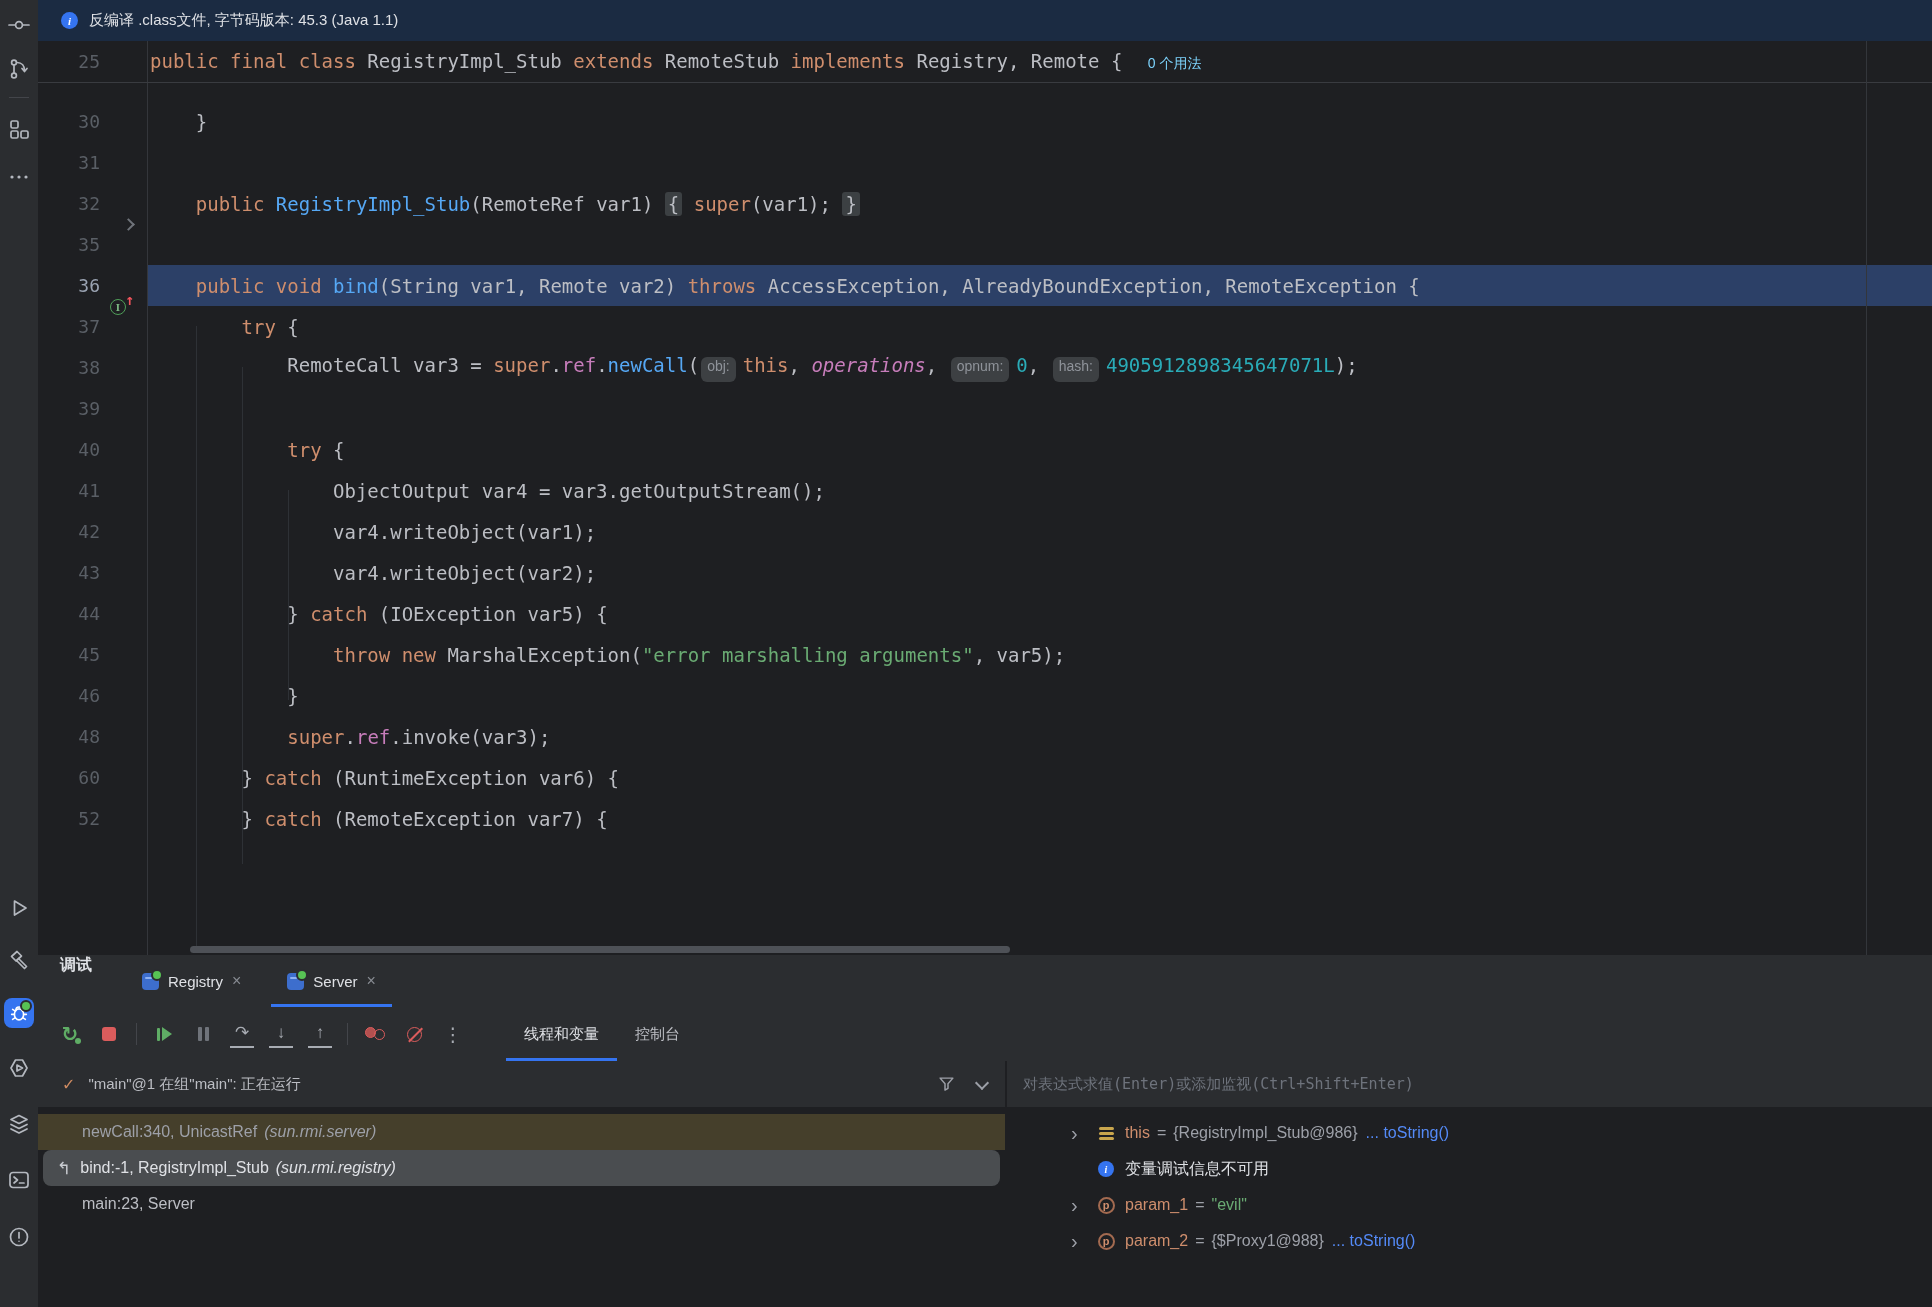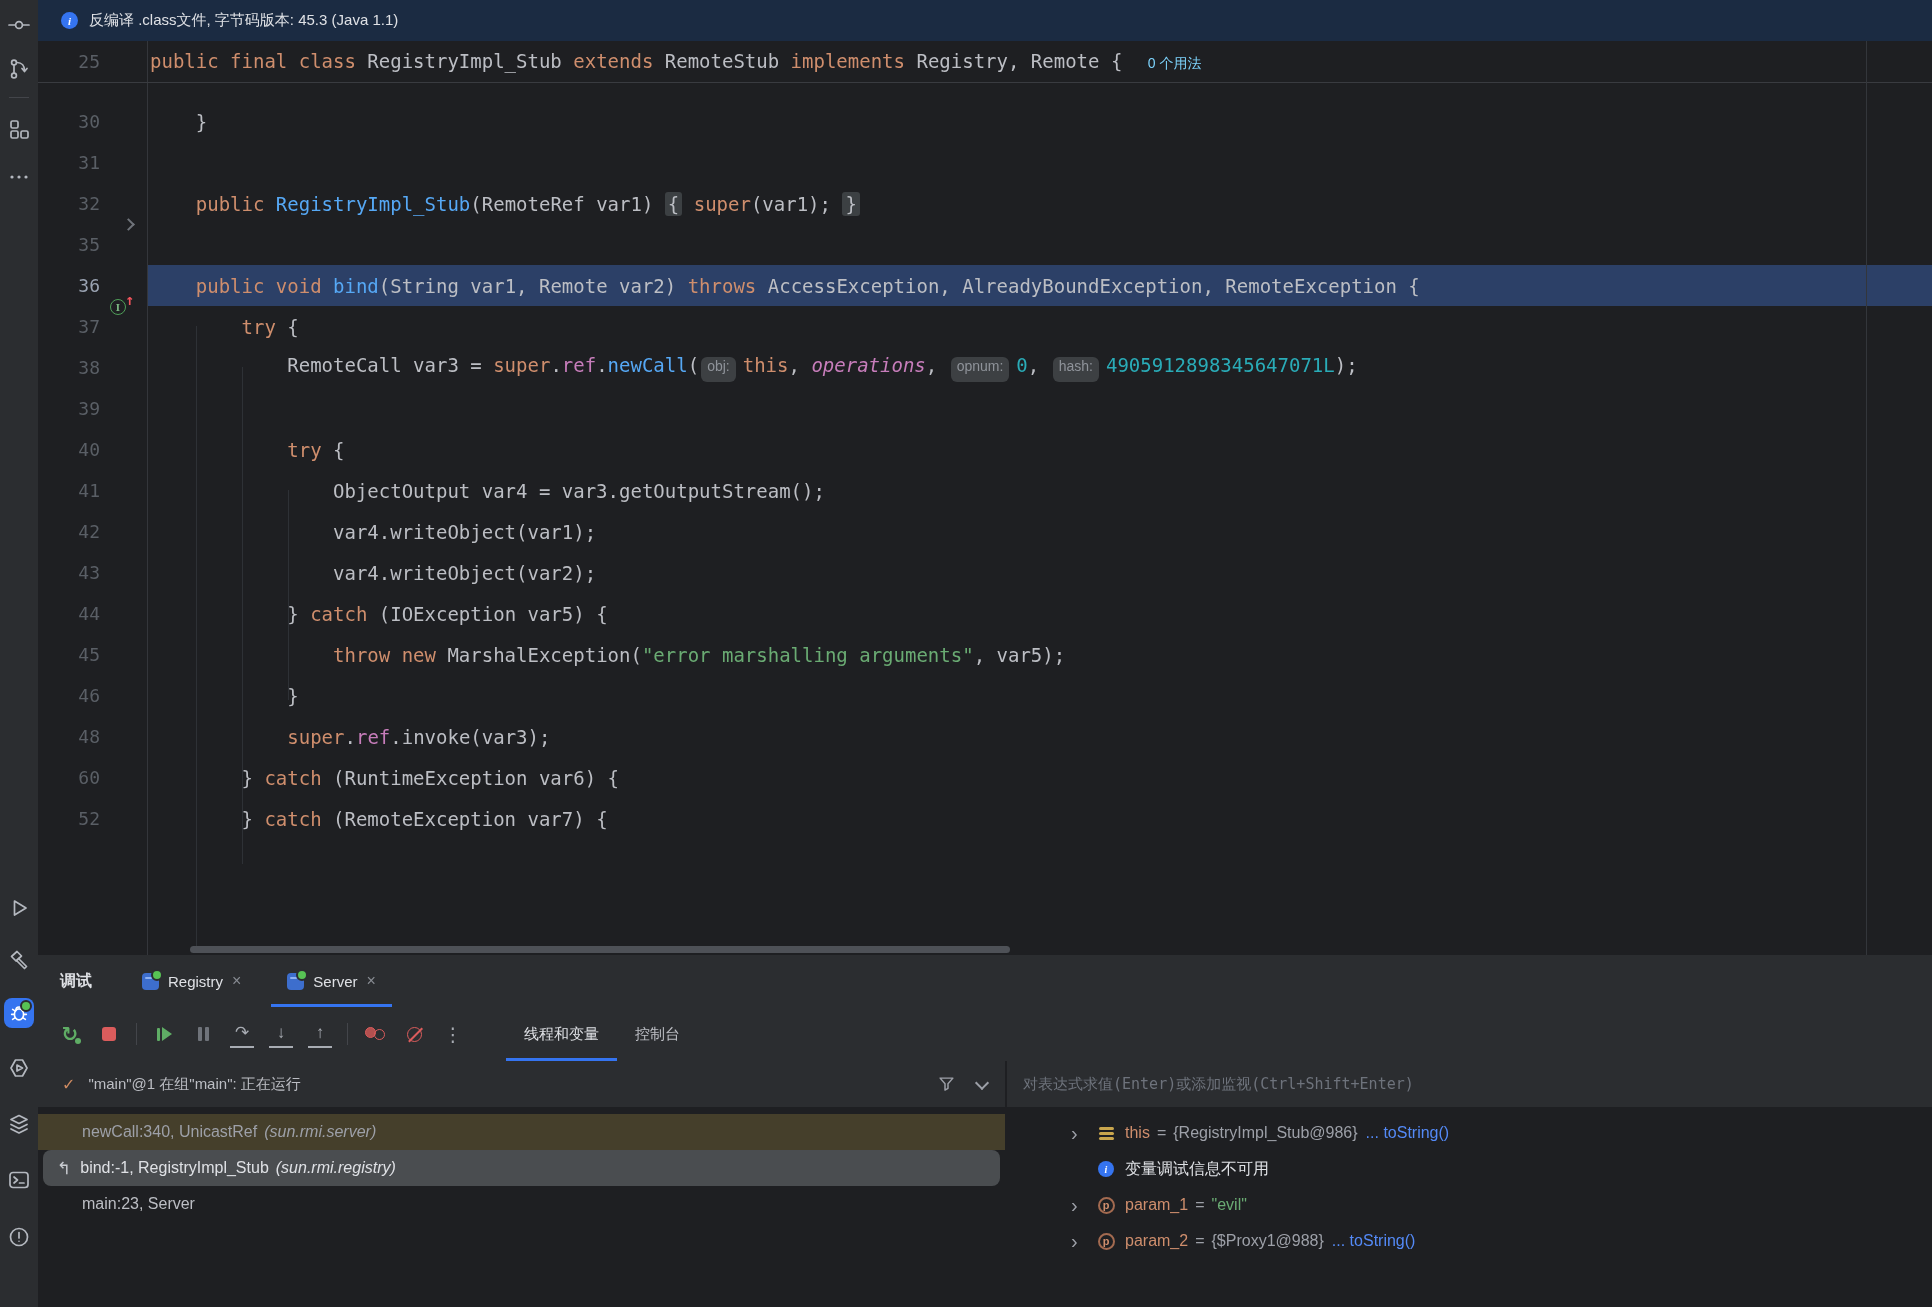--- a/index.html
+++ b/index.html
@@ -58,21 +58,21 @@
              border-width:2px 2px 0 0;transform:rotate(45deg);cursor:pointer;}
   .exec-ic{position:absolute;left:10px;top:12px;width:22px;height:18px;cursor:pointer;}
   .exec-ring{position:absolute;left:0;top:1px;width:14px;height:14px;border:1.6px solid #4f9e58;border-radius:50%;
              color:#7dbd84;font-size:11px;font-weight:bold;display:flex;align-items:center;justify-content:center;
              font-family:"Liberation Serif",serif;}
   .exec-arr{position:absolute;right:-2px;top:-7px;color:#f2545c;font-size:15px;font-weight:bold;}
   .hscroll{position:absolute;left:152px;top:905px;width:820px;height:7px;border-radius:4px;background:#4e5157;z-index:4;cursor:grab;}
 
   
   .panel{position:absolute;left:38px;top:955px;right:0;bottom:0;background:var(--panel-bg);z-index:5;}
-  .panel-header{height:52px;display:flex;align-items:center;padding-left:22px;}
+  .panel-header{height:52px;display:flex;align-items:flex-start;padding-left:22px;}
   .panel-title{font-weight:bold;font-size:16px;color:#dfe1e5;margin-right:34px;}
   .sess-tab{height:52px;display:flex;align-items:center;gap:9px;padding:0 16px;box-sizing:border-box;cursor:pointer;}
   .sess-tab.active{border-bottom:3px solid var(--accent-blue);padding-top:3px;}
   .sess-tab .lbl{font-size:15px;color:#dfe1e5;}
   .sess-tab .x{color:#878b92;font-size:16px;cursor:pointer;}
   .runtab-ic{width:17px;height:17px;border-radius:4px;background:#3d6ecd;position:relative;flex:none;}
   .runtab-ic::before{content:"";position:absolute;left:3px;top:4px;width:7px;height:2px;background:#8fb2f2;border-radius:1px;}
   .runtab-ic .s-dot{right:-4px;top:-4px;}
 
   .toolbar{height:54px;display:flex;align-items:center;padding-left:20px;gap:15px;}

